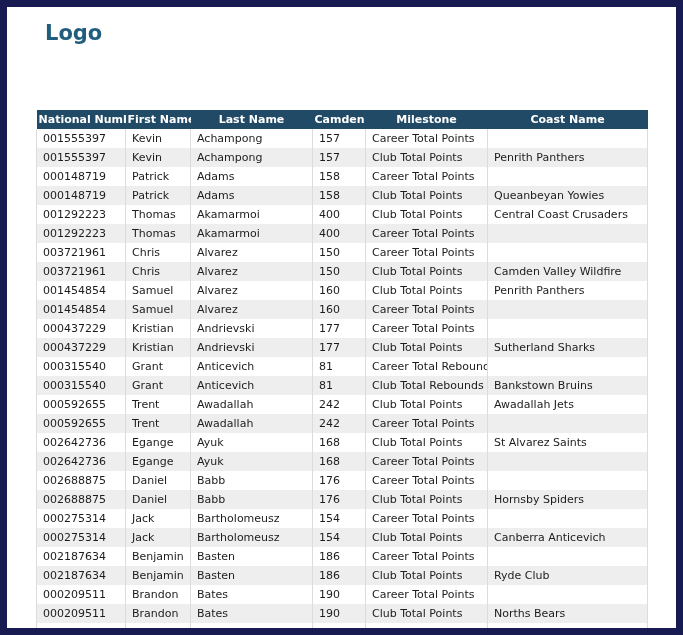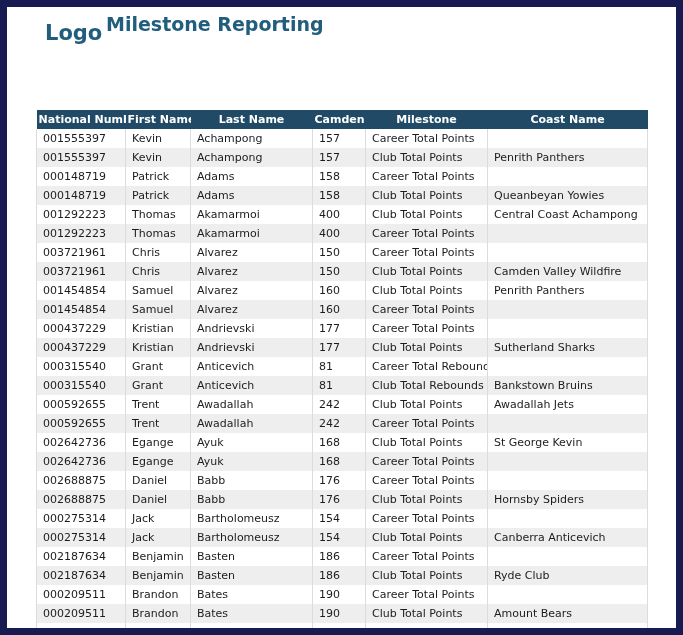--- a/index.html
+++ b/index.html
@@ -74,21 +74,20 @@
   }
   table.report tbody tr:nth-child(odd) td {
     background: #ffffff;
   }
 </style>
 </head>
 <body>
 
 <div class="page">
   <span class="logo">Logo</span>
-  <h1 class="title">Milestone Reporting</h1>
 
   <table class="report">
     <colgroup id="report-cols">
         <col style="width: 89px;">
         <col style="width: 65px;">
         <col style="width: 122px;">
         <col style="width: 53px;">
         <col style="width: 122px;">
         <col style="width: 160px;">
       </colgroup>
@@ -134,21 +133,21 @@
           <td>158</td>
           <td>Club Total Points</td>
           <td>Queanbeyan Yowies</td>
         </tr>
         <tr>
           <td>001292223</td>
           <td>Thomas</td>
           <td>Akamarmoi</td>
           <td>400</td>
           <td>Club Total Points</td>
-          <td>Central Coast Achampong</td>
+          <td>Central Coast Crusaders</td>
         </tr>
         <tr>
           <td>001292223</td>
           <td>Thomas</td>
           <td>Akamarmoi</td>
           <td>400</td>
           <td>Career Total Points</td>
           <td></td>
         </tr>
         <tr>
@@ -230,21 +229,21 @@
           <td>242</td>
           <td>Career Total Points</td>
           <td></td>
         </tr>
         <tr>
           <td>002642736</td>
           <td>Egange</td>
           <td>Ayuk</td>
           <td>168</td>
           <td>Club Total Points</td>
-          <td>St George Kevin</td>
+          <td>St Alvarez Saints</td>
         </tr>
         <tr>
           <td>002642736</td>
           <td>Egange</td>
           <td>Ayuk</td>
           <td>168</td>
           <td>Career Total Points</td>
           <td></td>
         </tr>
         <tr>
@@ -302,21 +301,21 @@
           <td>190</td>
           <td>Career Total Points</td>
           <td></td>
         </tr>
         <tr>
           <td>000209511</td>
           <td>Brandon</td>
           <td>Bates</td>
           <td>190</td>
           <td>Club Total Points</td>
-          <td>Amount Bears</td>
+          <td>Norths Bears</td>
         </tr>
         <tr>
           <td>000146994</td>
           <td>Bryce</td>
           <td>Batterham</td>
           <td>241</td>
           <td>Club Total Points</td>
           <td>Newcastle Hunters</td>
         </tr>
       </tbody>

